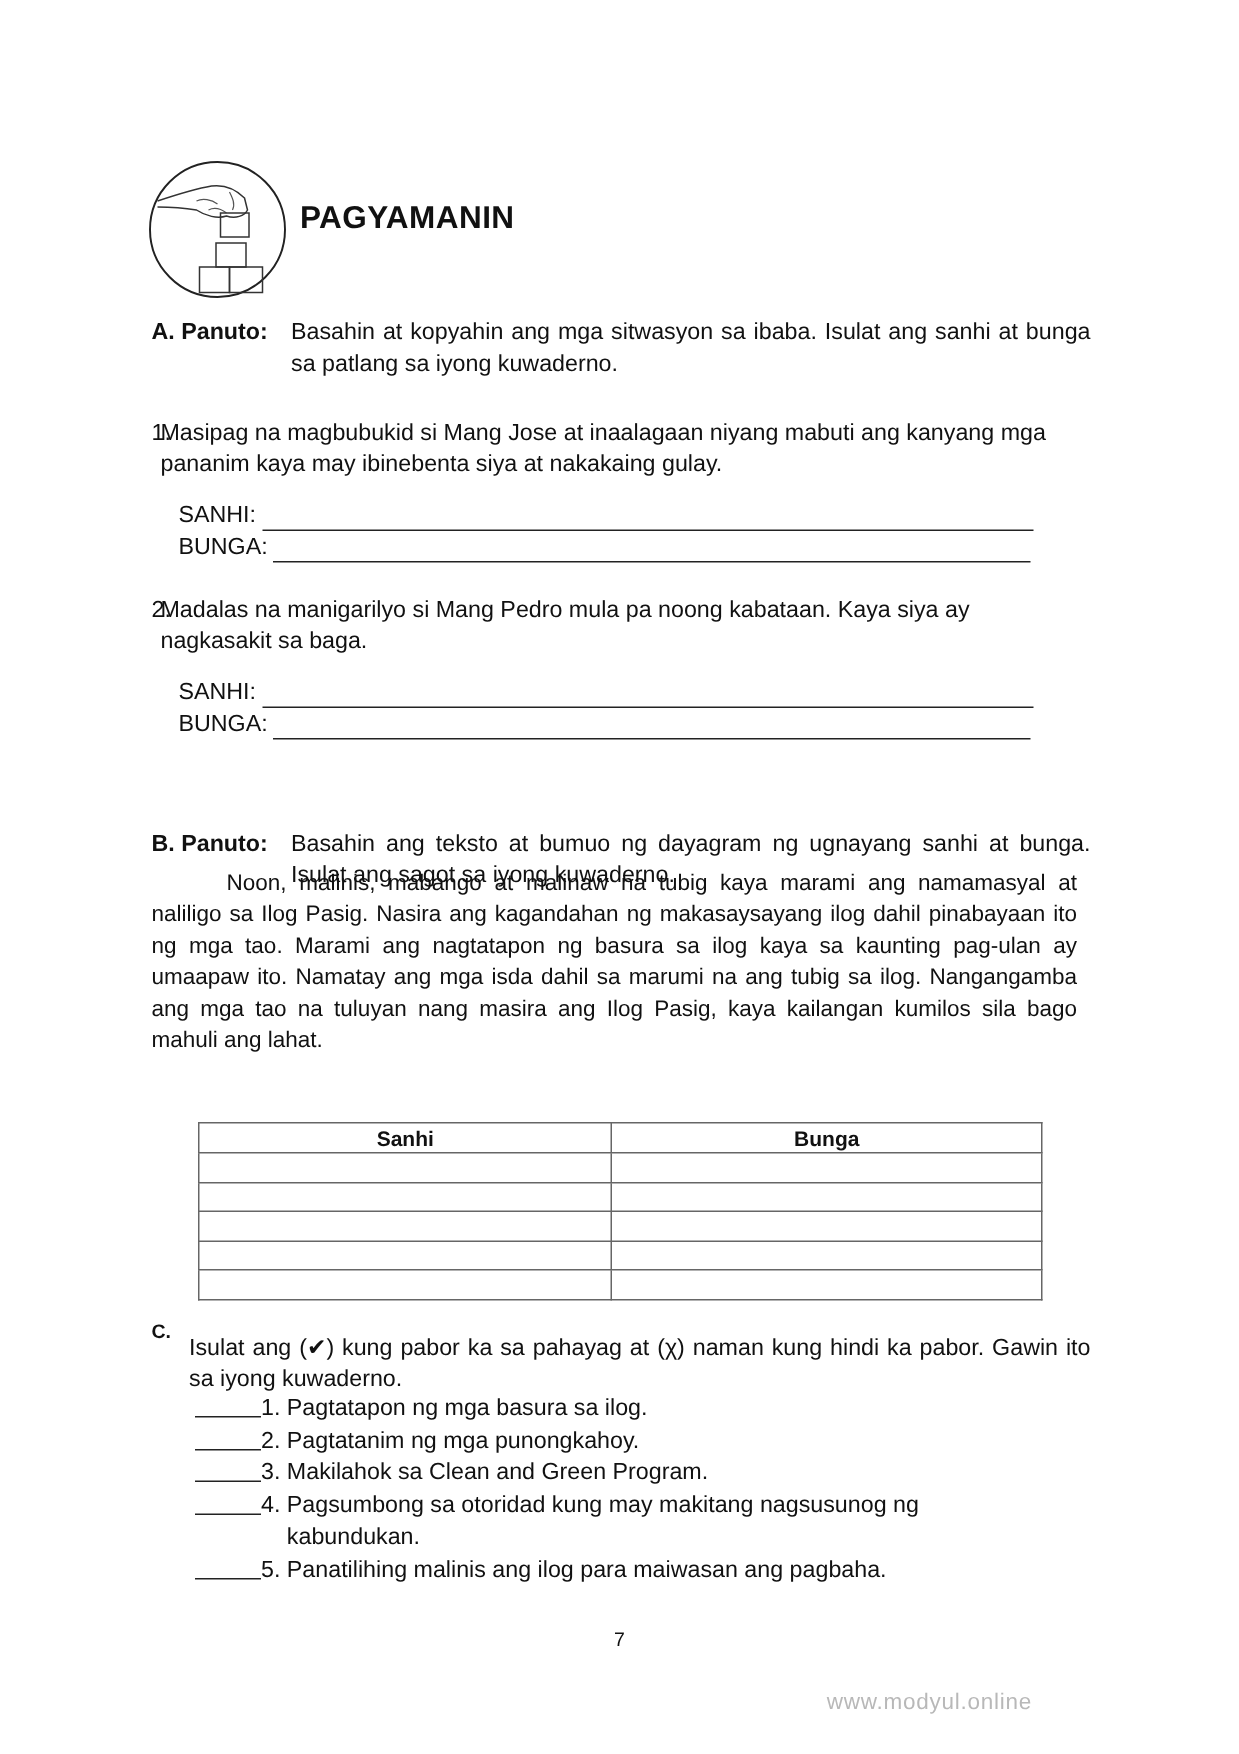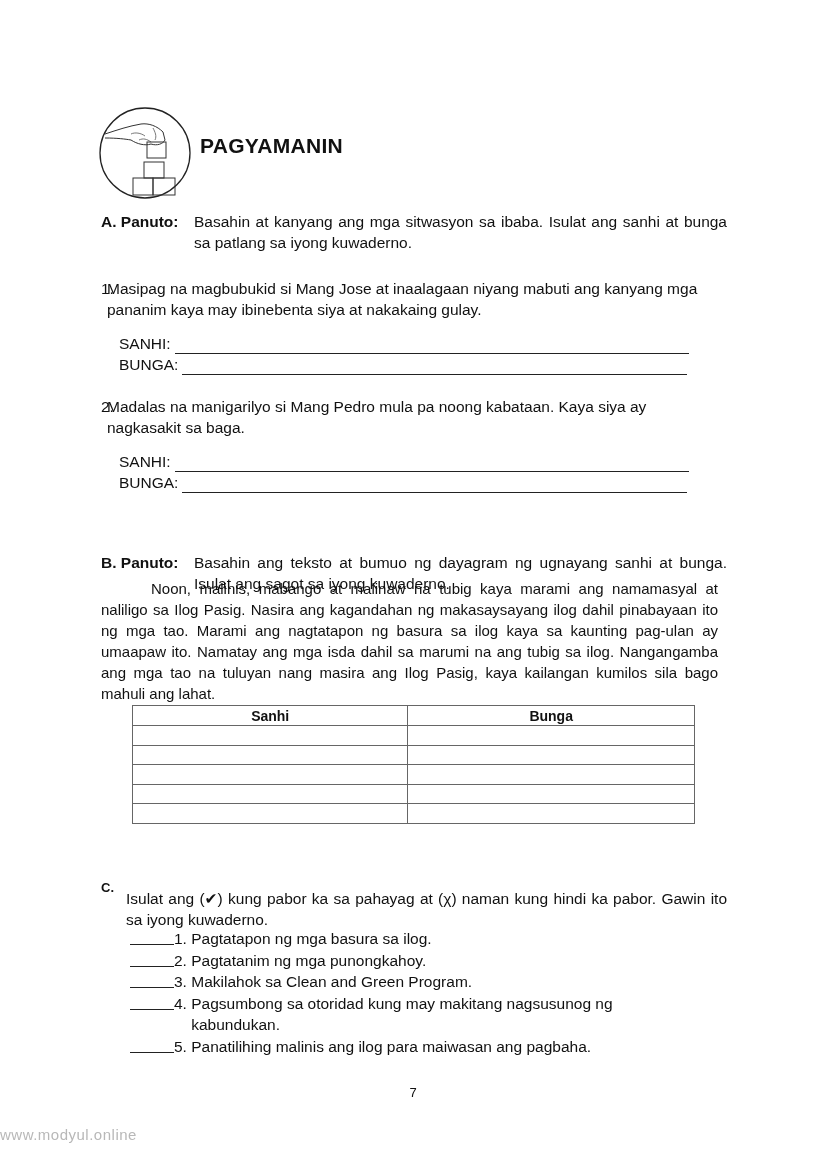--- a/index.html
+++ b/index.html
@@ -12,34 +12,34 @@
   .instr { left: 101px; width: 626px; }
   .instr .lbl { font-weight: bold; position: absolute; left: 0; top: 0; text-align: right; }
   .instr .body { margin-left: 93px; text-align: justify; text-align-last: left; }
   .q { left: 101px; width: 620px; }
   .q .num { position: absolute; left: 0; top: 0; }
   .q .body { margin-left: 6px; }
   .blank-row { left: 119px; width: 570px; display: flex; align-items: flex-end; }
   .blank-row .line { flex: 1; border-bottom: 1px solid #222; height: 14px; margin-left: 4px; }
   .para { left: 101px; width: 617px; text-align: justify; line-height: 21px; font-size: 15px; }
   .para p { margin: 0; text-indent: 50px; }
-  table.grid { left: 132px; top: 705px; width: 563px; border-collapse: collapse; }
+  table.grid { left: 132px; top: 748px; width: 563px; border-collapse: collapse; }
   table.grid th, table.grid td { border: 1px solid #666; height: 18px; padding: 0; }
   table.grid th { font-size: 14px; font-weight: bold; text-align: center; height: 19px; }
   table.grid td { height: 18.5px; }
   .lc { left: 101px; width: 626px; }
   .lc .lbl { position: absolute; left: 0; top: 1px; font-weight: bold; font-size: 13px; }
   .lc .body { margin-left: 25px; text-align: justify; text-align-last: left; margin-top: 12px; }
   .items { left: 130px; width: 560px; }
   .item { display: flex; font-size: 15.5px; line-height: 21.5px; }
   .item .blank { display: inline-block; width: 44px; border-bottom: 1px solid #222; height: 16px; }
   .item .n { white-space: pre; }
   .item .t { flex: 1; }
   .pagenum { left: 0; width: 826px; top: 1085px; text-align: center; font-size: 13px; }
-  .watermark { left: 0; width: 688px; top: 1126px; text-align: left; font-size: 15px; color: #b8b8b8; letter-spacing: 0.5px; }
+  .watermark { left: 0; width: 688px; top: 1126px; text-align: right; font-size: 15px; color: #b8b8b8; letter-spacing: 0.5px; }
 </style>
 </head>
 <body>
 
 <div class="abs icon-wrap">
   <svg width="96" height="94" viewBox="0 0 96 94">
     <circle cx="48" cy="47" r="45" fill="none" stroke="#222" stroke-width="1.3"></circle>
 
     <path d="M8 28 C20 24, 32 20, 44 18 C52 17, 60 20, 66 26 L68 34 C66 38, 60 40, 54 38 C48 40, 40 38, 34 34 C28 33, 20 32, 8 32" fill="none" stroke="#333" stroke-width="1"></path>
     <path d="M34 28 C38 26, 44 27, 48 30 M42 34 C46 32, 50 33, 54 36 M56 22 C58 26, 60 30, 58 34" fill="none" stroke="#555" stroke-width="0.8"></path>
@@ -47,21 +47,21 @@
     <rect x="50" y="36" width="19" height="16" fill="none" stroke="#333" stroke-width="1"></rect>
     <rect x="47" y="56" width="20" height="16" fill="none" stroke="#333" stroke-width="1"></rect>
     <rect x="36" y="72" width="20" height="17" fill="none" stroke="#333" stroke-width="1"></rect>
     <rect x="56" y="72" width="22" height="17" fill="none" stroke="#333" stroke-width="1"></rect>
   </svg>
 </div>
 <div class="abs title">PAGYAMANIN</div>
 
 <div class="abs instr txt" style="top:211px;">
   <span class="lbl">A. Panuto:</span>
-  <div class="body">Basahin at kanyang ang mga sitwasyon sa ibaba. Isulat ang sanhi at bunga sa patlang sa iyong kuwaderno.</div>
+  <div class="body">Basahin at kopyahin ang mga sitwasyon sa ibaba. Isulat ang sanhi at bunga sa patlang sa iyong kuwaderno.</div>
 </div>
 
 <div class="abs q txt" style="top:278px;">
   <span class="num">1.</span>
   <div class="body">Masipag na magbubukid si Mang Jose at inaalagaan niyang mabuti ang kanyang mga pananim kaya may ibinebenta siya at nakakaing gulay.</div>
 </div>
 <div class="abs blank-row txt" style="top:333px;">
   <span>SANHI:</span>
   <span class="line"></span>
 </div>

